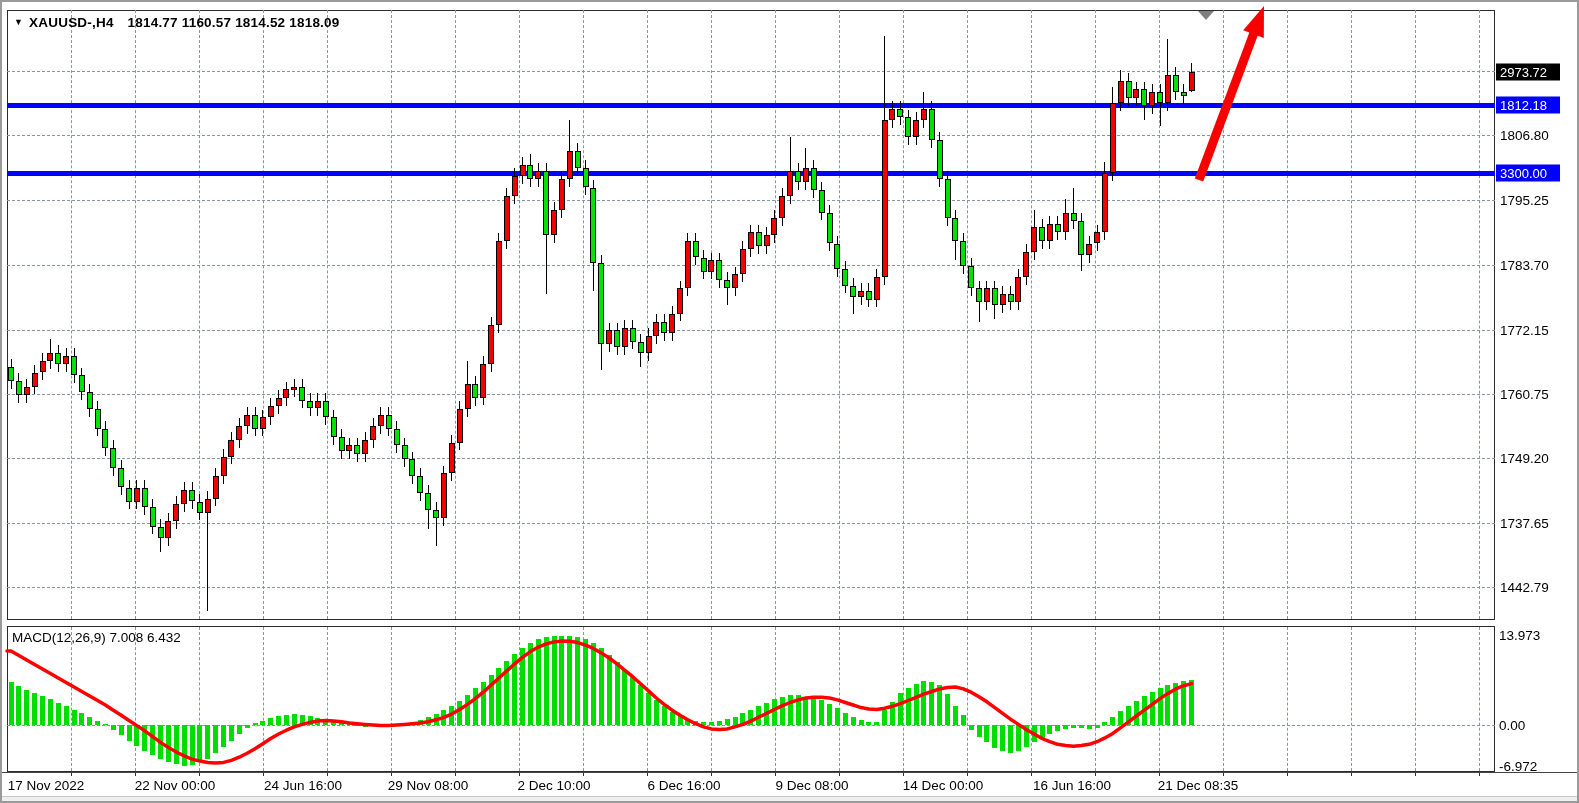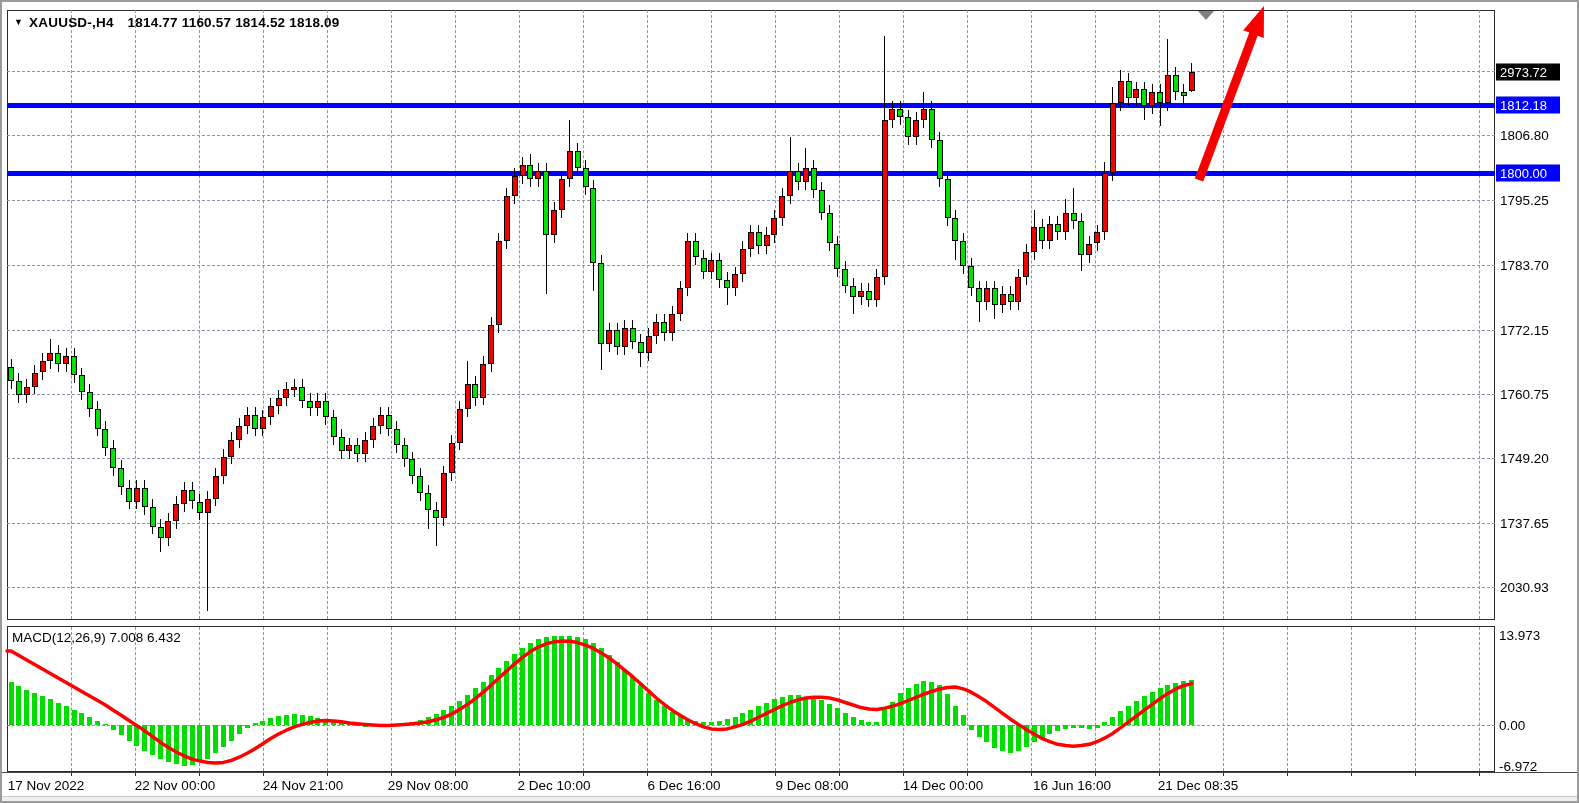--- a/index.html
+++ b/index.html
@@ -578,35 +578,35 @@
   <div class="title-box">
     <span class="tri">▼</span><span>XAUUSD-,H4</span>
     <span style="margin-left:10px">1814.77 1160.57 1814.52 1818.09</span>
   </div>
 
   <div class="macd-label">MACD(12,26,9) 7.008 6.432</div>
 
   <div class="layer" id="axis-layer">
       <div class="axis-label price-tag tag-black" style="top: 70px;">2973.72</div>
       <div class="axis-label price-tag tag-blue" style="top: 103.1px;">1812.18</div>
-      <div class="axis-label price-tag tag-blue" style="top: 171.4px;">1800.00</div>
+      <div class="axis-label price-tag tag-blue" style="top: 171.4px;">3300.00</div>
       <div class="axis-label price-label" style="top: 133.3px;">1806.80</div>
       <div class="axis-label price-label" style="top: 198.1px;">1795.25</div>
       <div class="axis-label price-label" style="top: 262.8px;">1783.70</div>
       <div class="axis-label price-label" style="top: 327.6px;">1772.15</div>
       <div class="axis-label price-label" style="top: 391.5px;">1760.75</div>
       <div class="axis-label price-label" style="top: 456.3px;">1749.20</div>
       <div class="axis-label price-label" style="top: 521.1px;">1737.65</div>
-      <div class="axis-label price-label" style="top: 585px;">2030.93</div>
+      <div class="axis-label price-label" style="top: 585px;">1442.79</div>
       <div class="axis-label macd-axis-label" style="top: 633px;">13.973</div>
       <div class="axis-label macd-axis-label" style="top: 723px;">0.00</div>
       <div class="axis-label macd-axis-label" style="top: 764px;">-6.972</div>
       <div class="axis-label time-label" style="left: 44px;">17 Nov 2022</div>
       <div class="axis-label time-label" style="left: 173px;">22 Nov 00:00</div>
-      <div class="axis-label time-label" style="left: 301px;">24 Nov 21:00</div>
+      <div class="axis-label time-label" style="left: 301px;">24 Jun 16:00</div>
       <div class="axis-label time-label" style="left: 426px;">29 Nov 08:00</div>
       <div class="axis-label time-label" style="left: 552px;">2 Dec 10:00</div>
       <div class="axis-label time-label" style="left: 682px;">6 Dec 16:00</div>
       <div class="axis-label time-label" style="left: 810px;">9 Dec 08:00</div>
       <div class="axis-label time-label" style="left: 941px;">14 Dec 00:00</div>
       <div class="axis-label time-label" style="left: 1070px;">16 Jun 16:00</div>
       <div class="axis-label time-label" style="left: 1196px;">21 Dec 08:35</div>
       <div class="tick" style="left: 69px;"></div>
       <div class="tick" style="left: 133px;"></div>
       <div class="tick" style="left: 197px;"></div>

